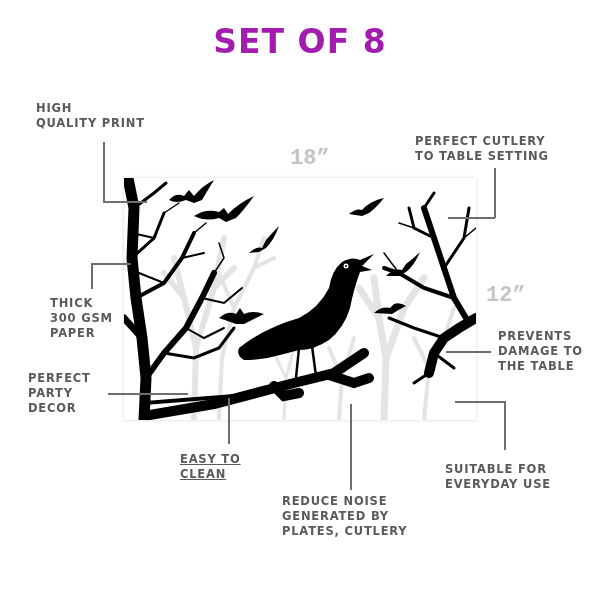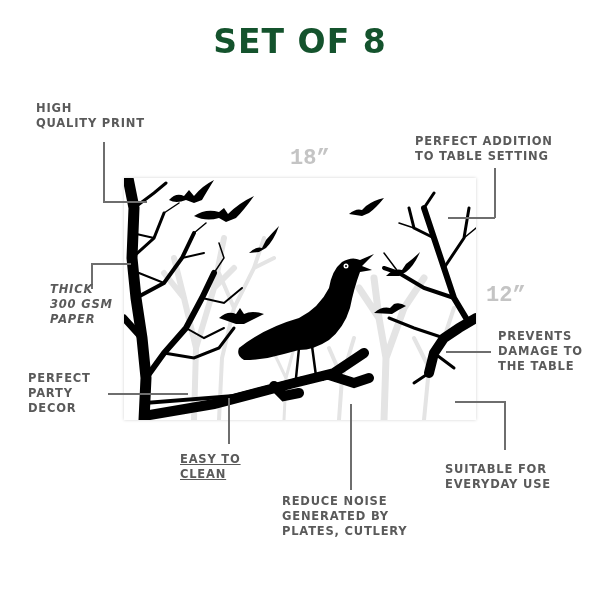--- a/index.html
+++ b/index.html
@@ -1,17 +1,17 @@
 <!DOCTYPE html>
 <html><head>
   <meta charset="utf-8">
   <style>
     html, body { margin: 0; padding: 0; background: #ffffff; }
     body { width: 600px; height: 600px; position: relative; overflow: hidden; font-family: "DejaVu Sans", sans-serif; }
-    .title { position: absolute; left: 0; top: 22px; width: 600px; text-align: center; font-size: 33px; font-weight: bold; color: #14532d; letter-spacing: 1px; font-family: "DejaVu Sans", sans-serif; }
+    .title { position: absolute; left: 0; top: 22px; width: 600px; text-align: center; font-size: 33px; font-weight: bold; color: #a21caf; letter-spacing: 1px; font-family: "DejaVu Sans", sans-serif; }
     .label { position: absolute; text-align: left; font-size: 11.5px; line-height: 15px; color: #5a5a5a; letter-spacing: 0.8px; font-weight: bold; font-family: "DejaVu Sans", sans-serif; white-space: pre-line; }
     .dim { position: absolute; font-size: 22px; font-weight: bold; color: #c4c4c4; font-family: Liberation Mono, monospace; }
     .line { position: absolute; background: #6e6e6e; }
     .mat { position: absolute; left: 124px; top: 178px; width: 352px; height: 242px; background: #ffffff; box-shadow: 0 0 3px rgba(0,0,0,0.18); overflow: hidden; }
     svg.art { position: absolute; left: 0; top: 0; width: 352px; height: 242px; }
   </style>
 </head>
 <body>
 
 <div class="title">SET OF 8</div>
@@ -89,23 +89,23 @@
 
 <div class="line" style="left:228px; top:398px; width:1.5px; height:46px;"></div>
 
 <div class="line" style="left:350px; top:404px; width:1.5px; height:86px;"></div>
 
 <div class="line" style="left:455px; top:401px; width:50px; height:1.5px;"></div>
 <div class="line" style="left:504px; top:401px; width:1.5px; height:49px;"></div>
 
 <div class="label" style="left:36px; top:101px; width:152px;">HIGH
 QUALITY PRINT</div>
-<div class="label" style="left:415px; top:134px; width:160px;">PERFECT ADDITION
+<div class="label" style="left:415px; top:134px; width:160px;">PERFECT CUTLERY
 TO TABLE SETTING</div>
-<div class="label" style="left:50px; top:282px; width:90px;font-style:italic;">THICK
+<div class="label" style="left:50px; top:296px; width:90px;">THICK
 300 GSM
 PAPER</div>
 <div class="label" style="left:28px; top:371px; width:90px;">PERFECT
 PARTY
 DECOR</div>
 <div class="label" style="left:498px; top:329px; width:104px;">PREVENTS
 DAMAGE TO
 THE TABLE</div>
 <div class="label" style="left:180px; top:452px; width:100px;text-decoration:underline;">EASY TO
 CLEAN</div>

